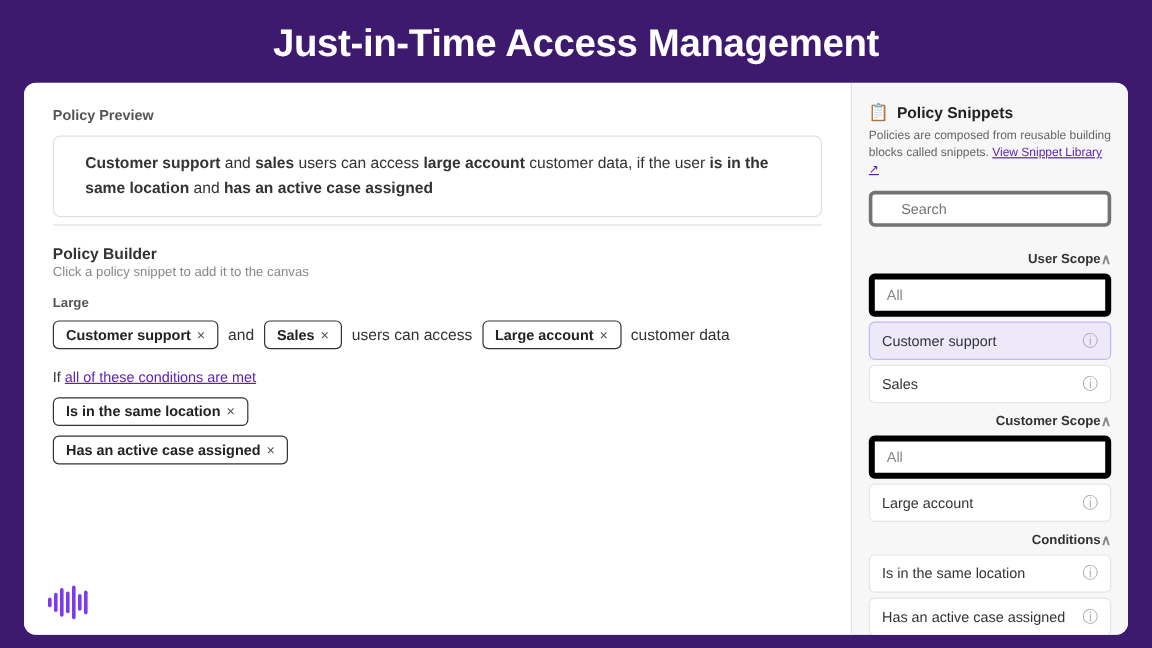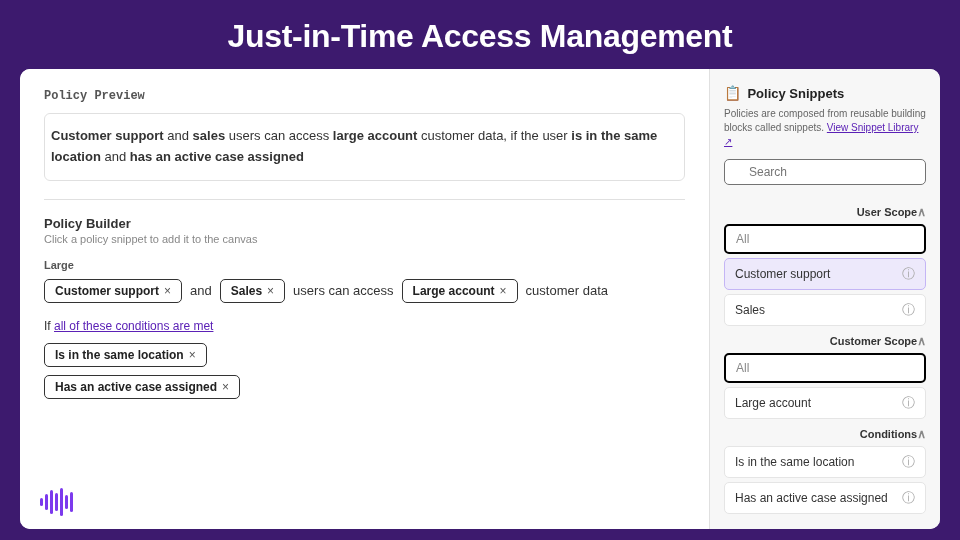--- a/index.html
+++ b/index.html
@@ -39,28 +39,27 @@
       padding: 20px 24px;
       border-right: 1px solid #e0e0e0;
       overflow: hidden;
     }
 
     .section-label {
       font-size: 12px;
       font-weight: 600;
       color: #555;
       margin-bottom: 10px;
-      font-family: Liberation Mono, monospace;
     }
 
     .policy-preview-box {
       border: 1px solid #e0e0e0;
       border-radius: 6px;
-      padding: 12px 6px;
-      margin-bottom: 18px;
+      padding: 12px 26px;
+      margin-bottom: 6px;
       font-size: 13px;
       color: #333;
       line-height: 1.6;
     }
 
     .policy-preview-box .normal { font-weight: 400; }
     .policy-preview-box .bold { font-weight: 700; }
 
     .divider {
       border: none;
@@ -163,21 +162,21 @@
       line-height: 1.4;
     }
 
     .snippets-desc a {
       color: #5b21b6;
       text-decoration: underline;
     }
 
     .search-box {
       width: 100%;
-      border: 1px solid #737373;
+      border: 3px solid #737373;
       border-radius: 5px;
       padding: 5px 8px 5px 24px;
       font-size: 12px;
       background: white;
       color: #333;
       margin-bottom: 10px;
       position: relative;
     }
 
     .search-wrapper {
@@ -227,21 +226,21 @@
       border-color: #c4b5f5;
     }
 
     .snippet-item .info-icon {
       font-size: 13px;
       color: #aaa;
     }
 
     .snippet-all {
       background: white;
-      border: 2px solid #000000;
+      border: 5px solid #000000;
       border-radius: 5px;
       padding: 6px 10px;
       font-size: 12px;
       color: #888;
       margin-bottom: 4px;
     }
 
     
     .logo-area {
       display: flex;

